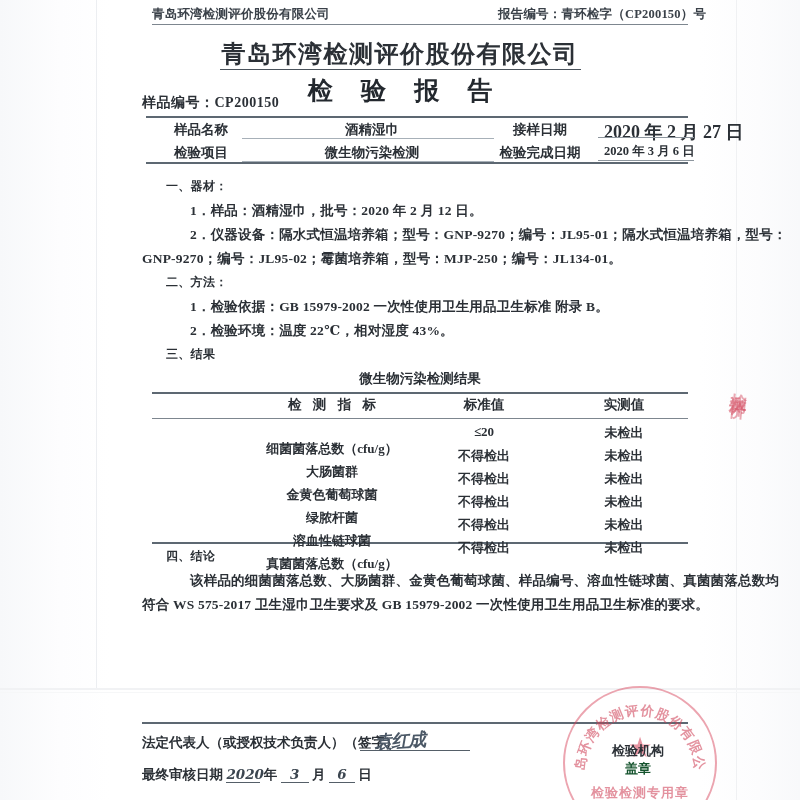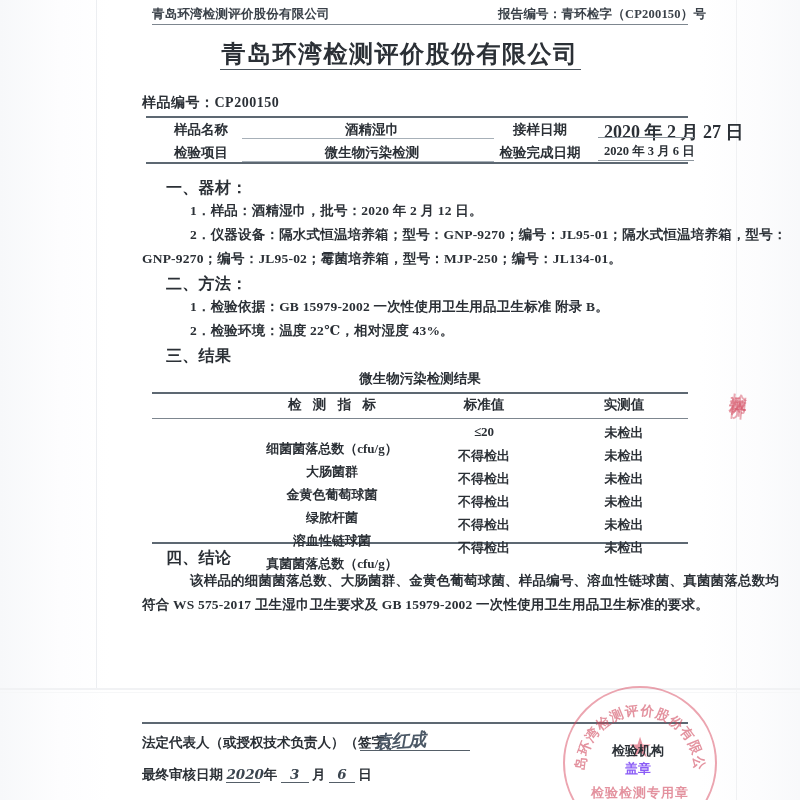--- a/index.html
+++ b/index.html
@@ -53,21 +53,21 @@
   .info .lbl3{left:346px;top:5px;width:96px;text-align:center;}
   .info .lbl4{left:334px;top:28px;width:120px;text-align:center;}
   .info .val3{left:458px;top:4px;width:84px;text-align:center;font-size:18px;}
   .info .val4{left:458px;top:27px;width:84px;text-align:left;font-size:12.5px;}
   .info .u1{position:absolute;left:96px;top:22px;width:252px;height:1px;background:#a7b0b8;}
   .info .u2{position:absolute;left:96px;top:45px;width:252px;height:1px;background:#a7b0b8;}
   .info .u3{position:absolute;left:452px;top:21px;width:96px;height:1px;background:#8d969e;}
   .info .u4{position:absolute;left:452px;top:44px;width:96px;height:1px;background:#8d969e;}
 
   
-  .sec{position:absolute;font-size:16px;font-weight:bold;letter-spacing:.3px;white-space:nowrap;}
+  .sec{position:absolute;font-size:12px;font-weight:bold;letter-spacing:.3px;white-space:nowrap;}
   .para{position:absolute;font-size:13.5px;letter-spacing:.2px;font-weight:bold;white-space:nowrap;}
 
   
   .restbl{position:absolute;left:152px;top:346px;width:536px;}
   .restbl .cap{position:absolute;left:0;top:0;width:536px;text-align:center;font-size:13.5px;font-weight:bold;}
   .restbl .l1{position:absolute;left:0;top:22px;width:536px;height:2px;background:#5d6872;}
   .restbl .l2{position:absolute;left:0;top:48px;width:536px;height:1px;background:#7d868f;}
   .restbl .l3{position:absolute;left:0;top:172px;width:536px;height:2px;background:#5d6872;}
   .restbl .hc{position:absolute;top:26px;font-size:13.5px;font-weight:bold;text-align:center;}
   .restbl .hc.c0{left:60px;width:240px;letter-spacing:4px;text-indent:4px;}
@@ -109,21 +109,21 @@
   }
   .seal .arc text{
     font-family:"Liberation Sans",sans-serif;font-size:13.5px;font-weight:bold;
     fill:rgba(206,62,84,.72);letter-spacing:1px;
   }
   .seal .bot{
     position:absolute;left:0;top:96px;width:150px;text-align:center;
     font-size:13px;font-weight:bold;color:rgba(206,62,84,.72);letter-spacing:1px;
   }
   .seal-ovl1{position:absolute;left:563px;top:742px;width:150px;text-align:center;font-size:13px;font-weight:bold;color:#2b3036;}
-  .seal-ovl2{position:absolute;left:563px;top:760px;width:150px;text-align:center;font-size:13px;font-weight:bold;color:#8b5cf6;}
+  .seal-ovl2{position:absolute;left:563px;top:760px;width:150px;text-align:center;font-size:13px;font-weight:bold;color:#14532d;}
 
   .seal-side{
     position:absolute;left:700px;top:378px;width:46px;height:120px;
     color:rgba(214,90,110,.52);font-size:17px;font-weight:bold;
     writing-mode:vertical-rl;letter-spacing:3px;
     transform:rotate(6deg);overflow:hidden;
     font-family:"Liberation Sans",sans-serif;
   }
   .ghost-bottom{
     position:absolute;left:300px;top:786px;width:200px;text-align:center;
@@ -139,20 +139,21 @@
 <div class="scan-band"></div>
 <div class="scan-band2"></div>
 
 <div class="page">
 
   <div class="hdr-left">青岛环湾检测评价股份有限公司</div>
   <div class="hdr-right">报告编号：青环检字（CP200150）号</div>
   <div class="hdr-rule"></div>
 
   <div class="company"><span>青岛环湾检测评价股份有限公司</span></div>
+  <div class="doctitle">检 验 报 告</div>
   <div class="sampleno">样品编号：CP200150</div>
 
   <div class="info">
     <div class="r-top"></div>
     <div class="r-bot"></div>
     <div class="cell lbl1">样品名称</div>
     <div class="cell val1">酒精湿巾</div>
     <div class="cell lbl2">检验项目</div>
     <div class="cell val2">微生物污染检测</div>
     <div class="cell lbl3">接样日期</div>

